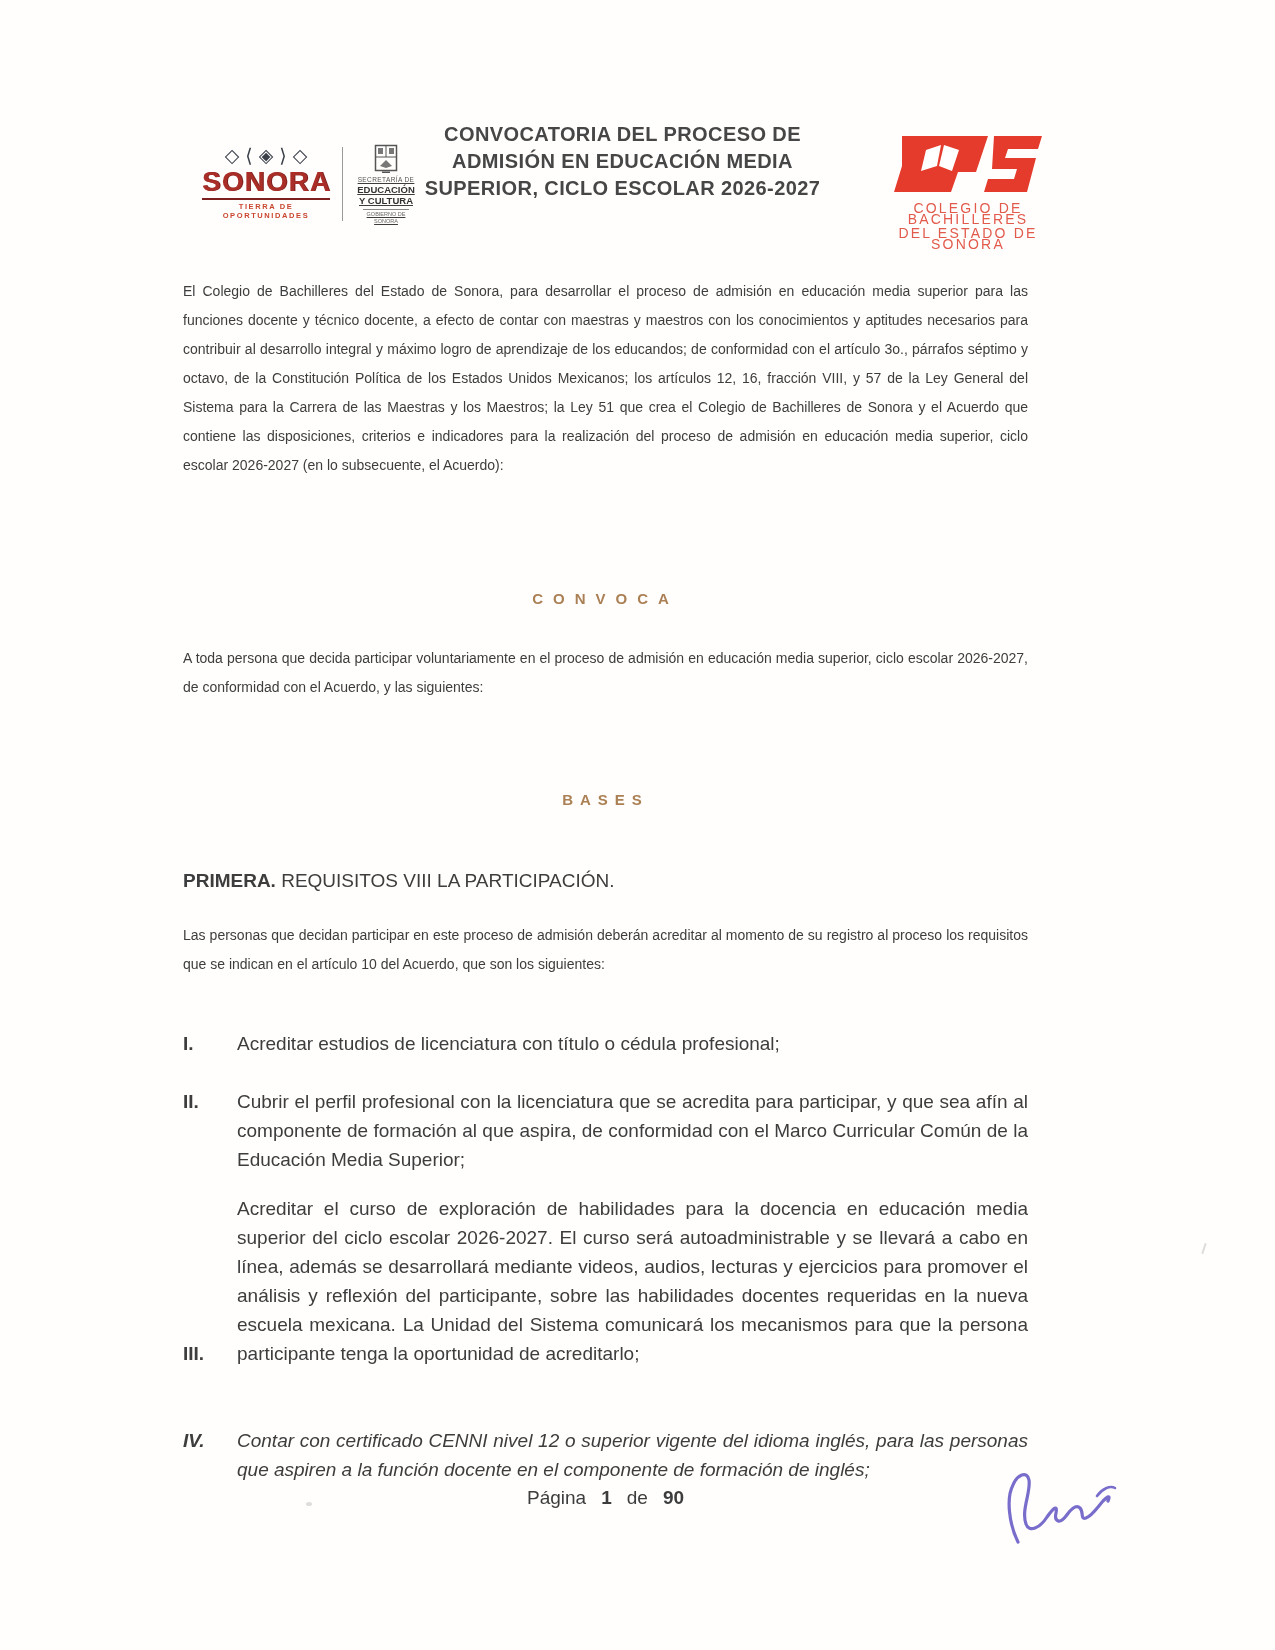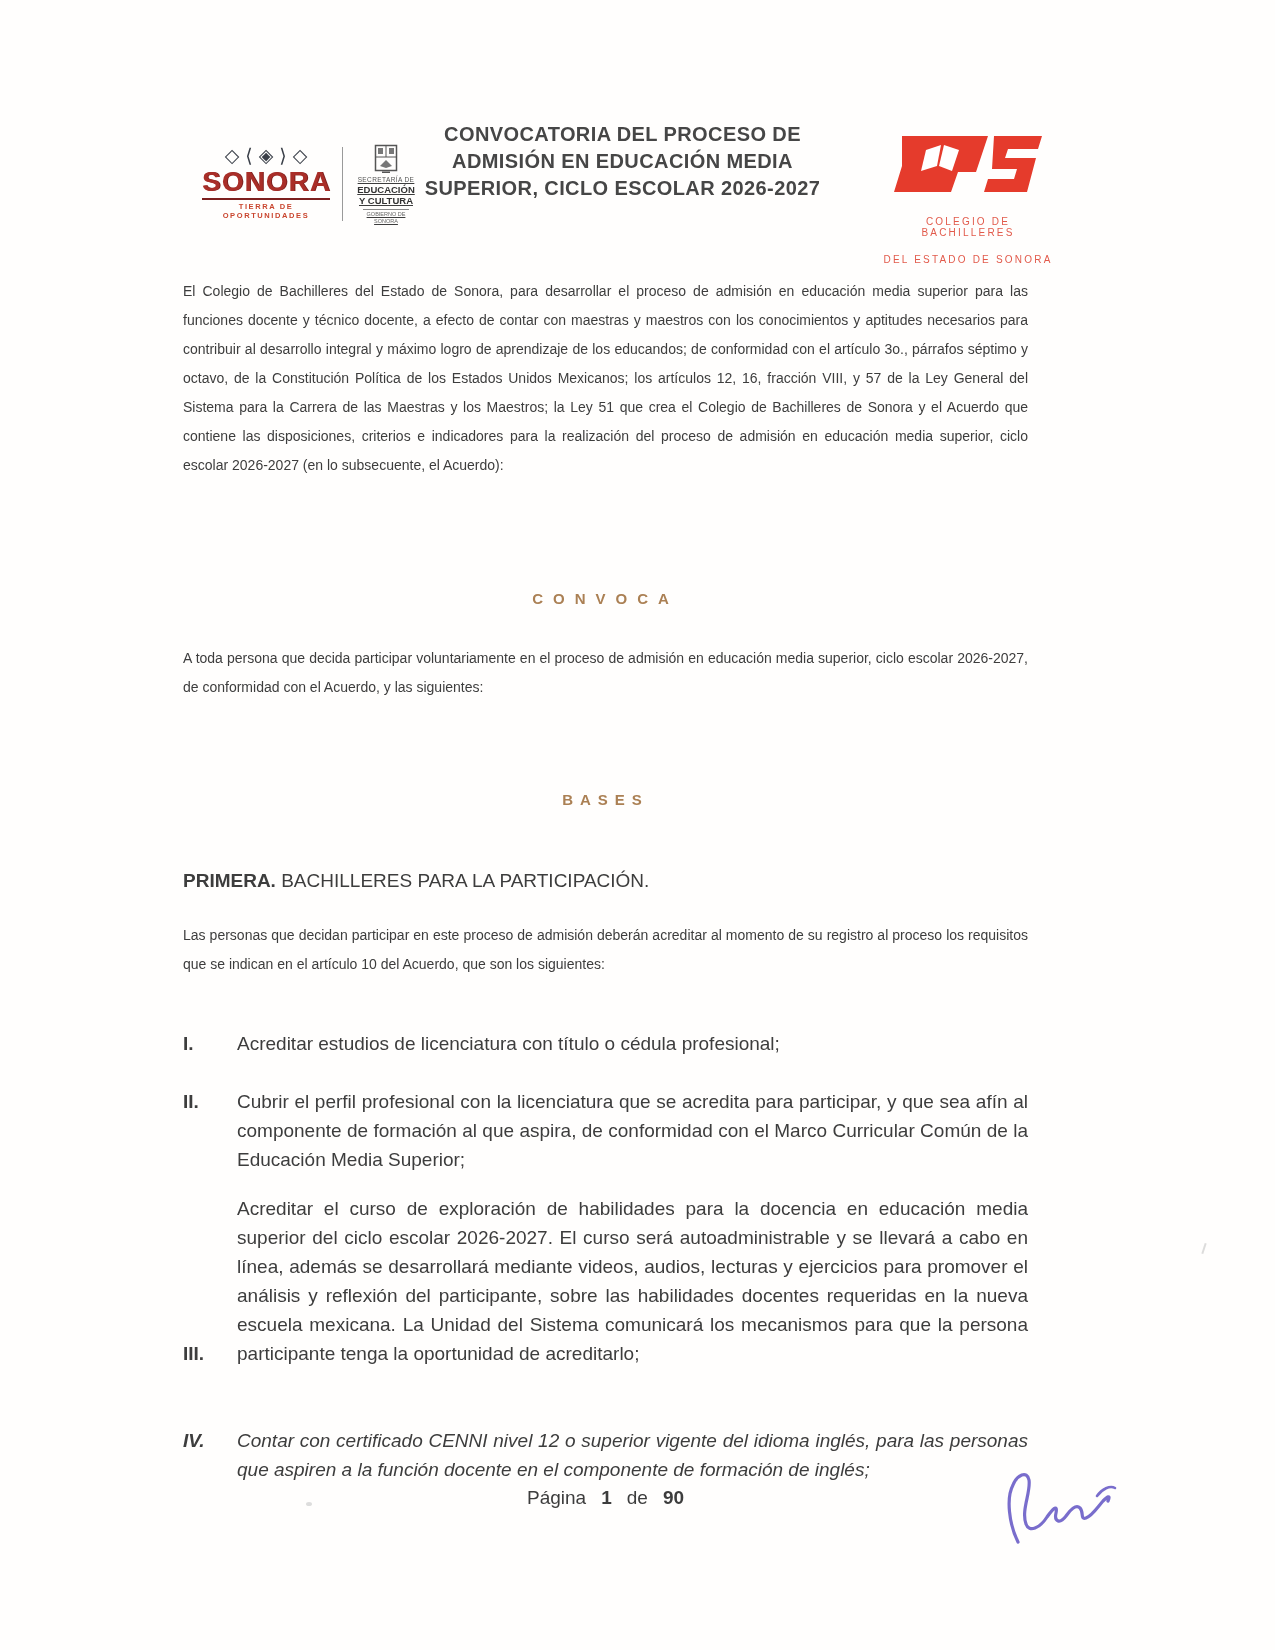--- a/index.html
+++ b/index.html
@@ -23,21 +23,21 @@
   .sec-emblem{display:block;margin:0 auto 2px auto;}
   .sec-l1{font-size:6.5px;letter-spacing:.4px;color:#555;line-height:8px;}
   .sec-l2{font-size:9.5px;font-weight:800;color:#333;line-height:11px;}
   .sec-l3{font-size:9.5px;font-weight:800;color:#333;line-height:11px;}
   .sec-gob{font-size:5.5px;color:#666;border-top:1px solid #888;margin:3px 8px 0 8px;padding-top:1px;line-height:7px;}
 
   .doc-title{left:400px;top:121px;width:445px;text-align:center;
     font-size:20px;font-weight:700;line-height:27px;letter-spacing:.4px;color:#464646;}
 
   .hdr-right{left:877px;top:132px;width:182px;text-align:center;}
-  .cobach-caption{font-size:10px;letter-spacing:2.2px;color:#e25a4b;line-height:11px;margin-top:16px;}
+  .cobach-caption{font-size:14px;letter-spacing:2.2px;color:#e25a4b;line-height:11px;margin-top:3px;}
 
   
   .col{left:183px;width:845px;}
   .para{font-size:14px;line-height:29px;text-align:justify;margin:0;}
   .heading{width:845px;text-align:center;font-weight:700;color:#ab8054;font-size:15px;}
   .heading.convoca{letter-spacing:10px;}
   .heading.bases{letter-spacing:7px;}
   .primera{font-size:19px;line-height:29px;margin:0;}
   .primera .lbl{font-weight:700;}
   .item{display:flex;}
@@ -102,21 +102,21 @@
   <p class="abs col para" style="top:277px;">El Colegio de Bachilleres del Estado de Sonora, para desarrollar el proceso de admisión en educación media superior para las funciones docente y técnico docente, a efecto de contar con maestras y maestros con los conocimientos y aptitudes necesarios para contribuir al desarrollo integral y máximo logro de aprendizaje de los educandos; de conformidad con el artículo 3o., párrafos séptimo y octavo, de la Constitución Política de los Estados Unidos Mexicanos; los artículos 12, 16, fracción VIII, y 57 de la Ley General del Sistema para la Carrera de las Maestras y los Maestros; la Ley 51 que crea el Colegio de Bachilleres de Sonora y el Acuerdo que contiene las disposiciones, criterios e indicadores para la realización del proceso de admisión en educación media superior, ciclo escolar 2026-2027 (en lo subsecuente, el Acuerdo):</p>
 
   <div class="abs heading convoca" style="left:183px;top:590px;">CONVOCA</div>
 
   <p class="abs col para" style="top:644px;">A toda persona que decida participar voluntariamente en el proceso de admisión en educación media superior, ciclo escolar 2026-2027, de conformidad con el Acuerdo, y las siguientes:</p>
 
   <div class="abs heading bases" style="left:183px;top:791px;">BASES</div>
 
   <p class="abs col primera" style="top:866px;">
     <span class="lbl">PRIMERA.</span>
-    <span>BACHILLERES PARA LA PARTICIPACIÓN.</span>
+    <span>REQUISITOS VIII LA PARTICIPACIÓN.</span>
   </p>
 
   <p class="abs col para" style="top:921px;">Las personas que decidan participar en este proceso de admisión deberán acreditar al momento de su registro al proceso los requisitos que se indican en el artículo 10 del Acuerdo, que son los siguientes:</p>
 
   <div class="abs col item" style="top:1029px;">
     <div class="num">I.</div>
     <div class="itxt">Acreditar estudios de licenciatura con título o cédula profesional;</div>
   </div>
 
   <div class="abs col item" style="top:1087px;">

